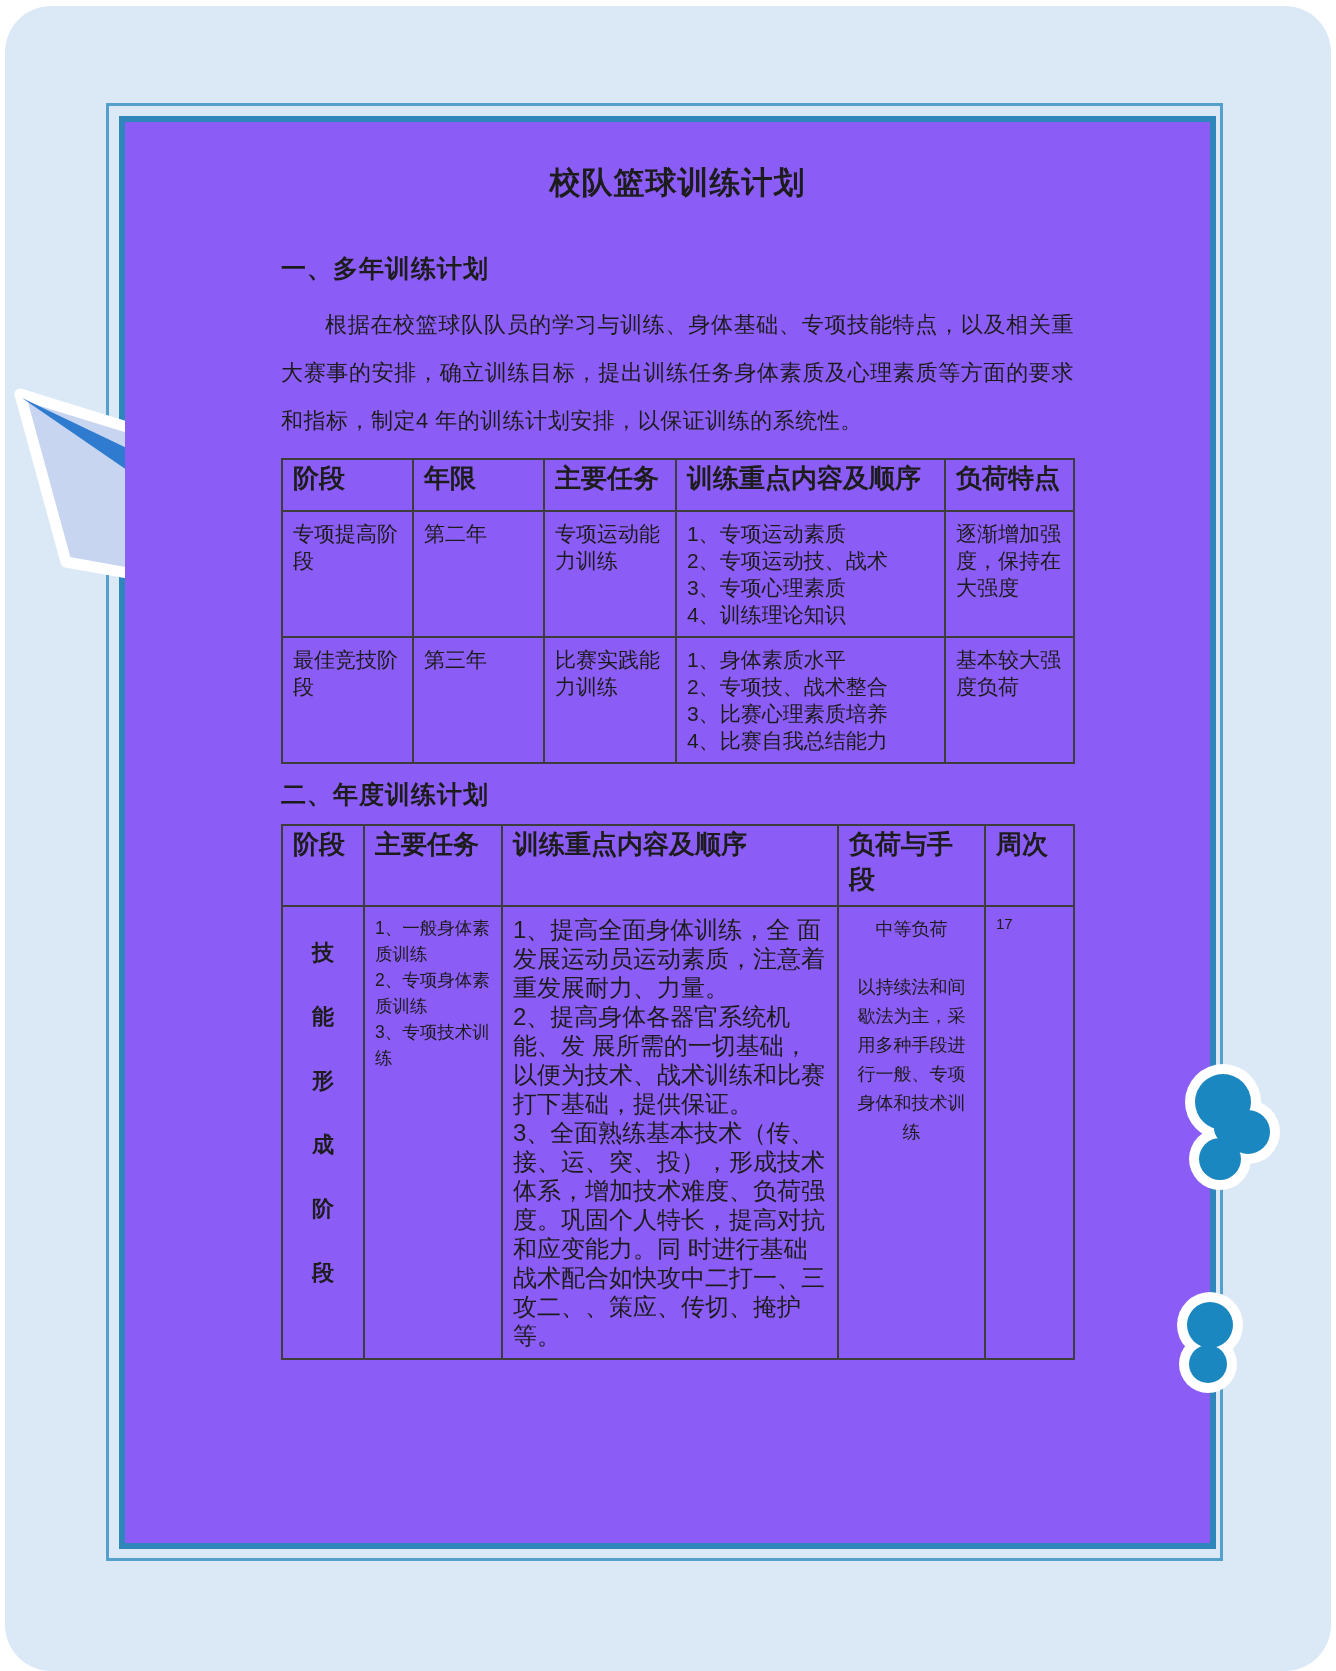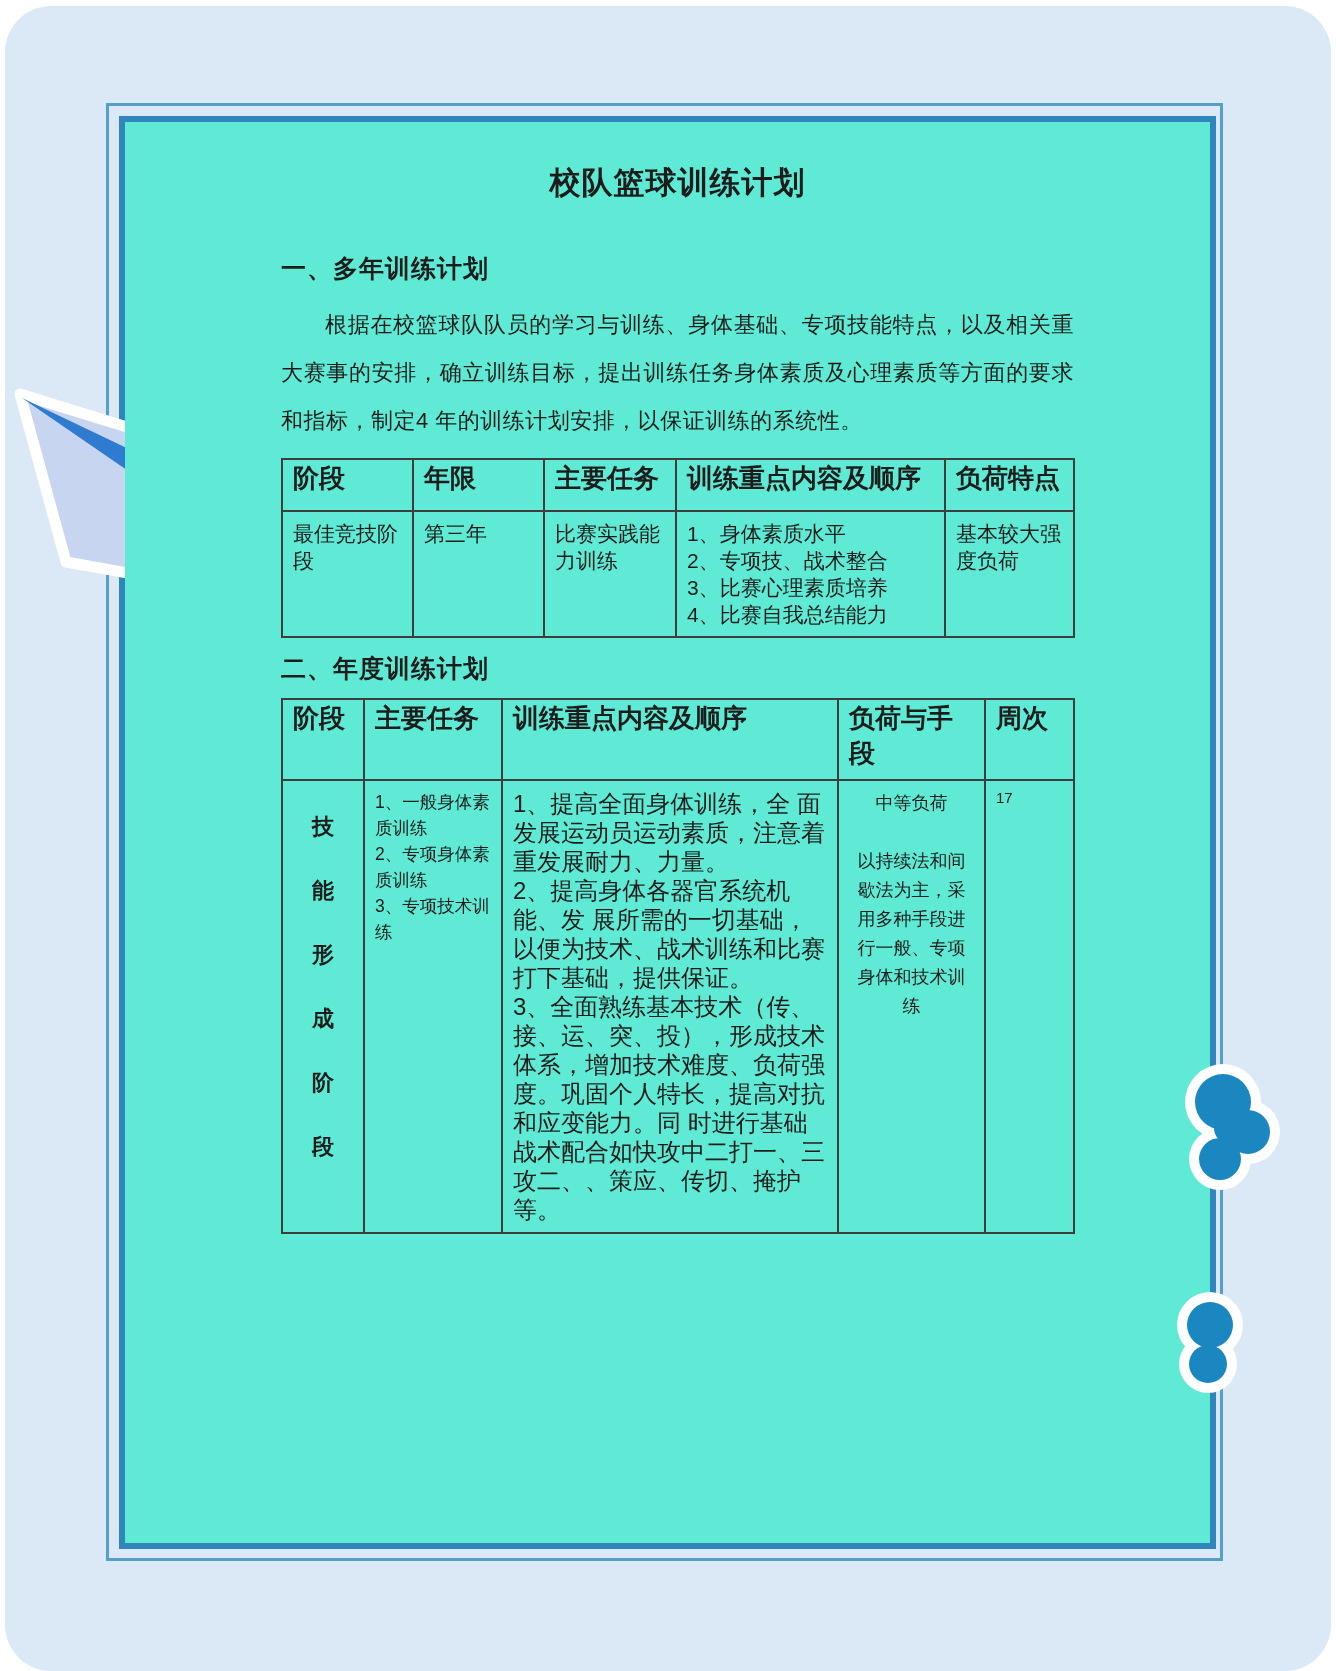--- a/index.html
+++ b/index.html
@@ -19,21 +19,21 @@
   }
   .frame-inner{
     position:absolute;left:119px;top:116px;width:1097px;height:1433px;
     border:6px solid #2e86ba;z-index:1;box-sizing:border-box;
   }
   
   .plane{position:absolute;left:6px;top:366px;width:150px;height:215px;z-index:2;}
   
   .card-body{
     position:absolute;left:125px;top:122px;width:1085px;height:1421px;
-    background:#5eead4;z-index:3;box-sizing:border-box;
+    background:#8b5cf6;z-index:3;box-sizing:border-box;
   }
   .clover{position:absolute;z-index:4;}
   .clover-1{left:1178px;top:1062px;width:112px;height:132px;}
   .clover-2{left:1172px;top:1292px;width:84px;height:112px;}
 
   .content{margin-left:156px;width:793px;}
   .doc-title{
     margin:40px 0 0 0;text-align:center;font-size:31px;font-weight:700;
     letter-spacing:1px;
   }
@@ -104,20 +104,30 @@
           <col style="width:129px">
       </colgroup>
       <tbody>
           <tr>
         <th>阶段</th>
         <th>年限</th>
         <th>主要任务</th>
         <th>训练重点内容及顺序</th>
         <th>负荷特点</th>
       </tr>
+      <tr class="r2">
+        <td>专项提高阶段</td>
+        <td>第二年</td>
+        <td>专项运动能力训练</td>
+        <td class="pre col-content">1、专项运动素质
+2、专项运动技、战术
+3、专项心理素质
+4、训练理论知识</td>
+        <td>逐渐增加强度，保持在大强度</td>
+      </tr>
       <tr class="r3">
         <td>最佳竞技阶段</td>
         <td>第三年</td>
         <td>比赛实践能力训练</td>
         <td class="pre col-content">1、身体素质水平
 2、专项技、战术整合
 3、比赛心理素质培养
 4、比赛自我总结能力</td>
         <td>基本较大强度负荷</td>
       </tr>

